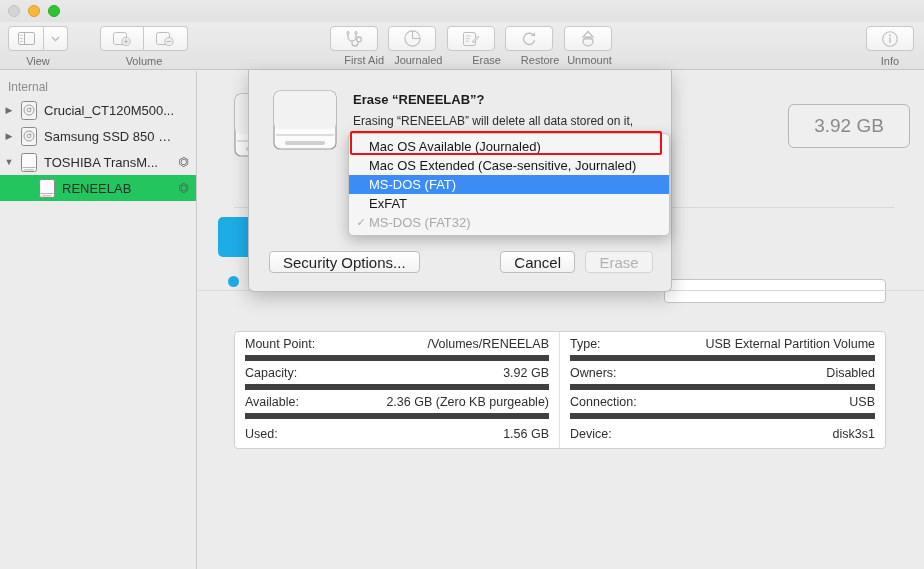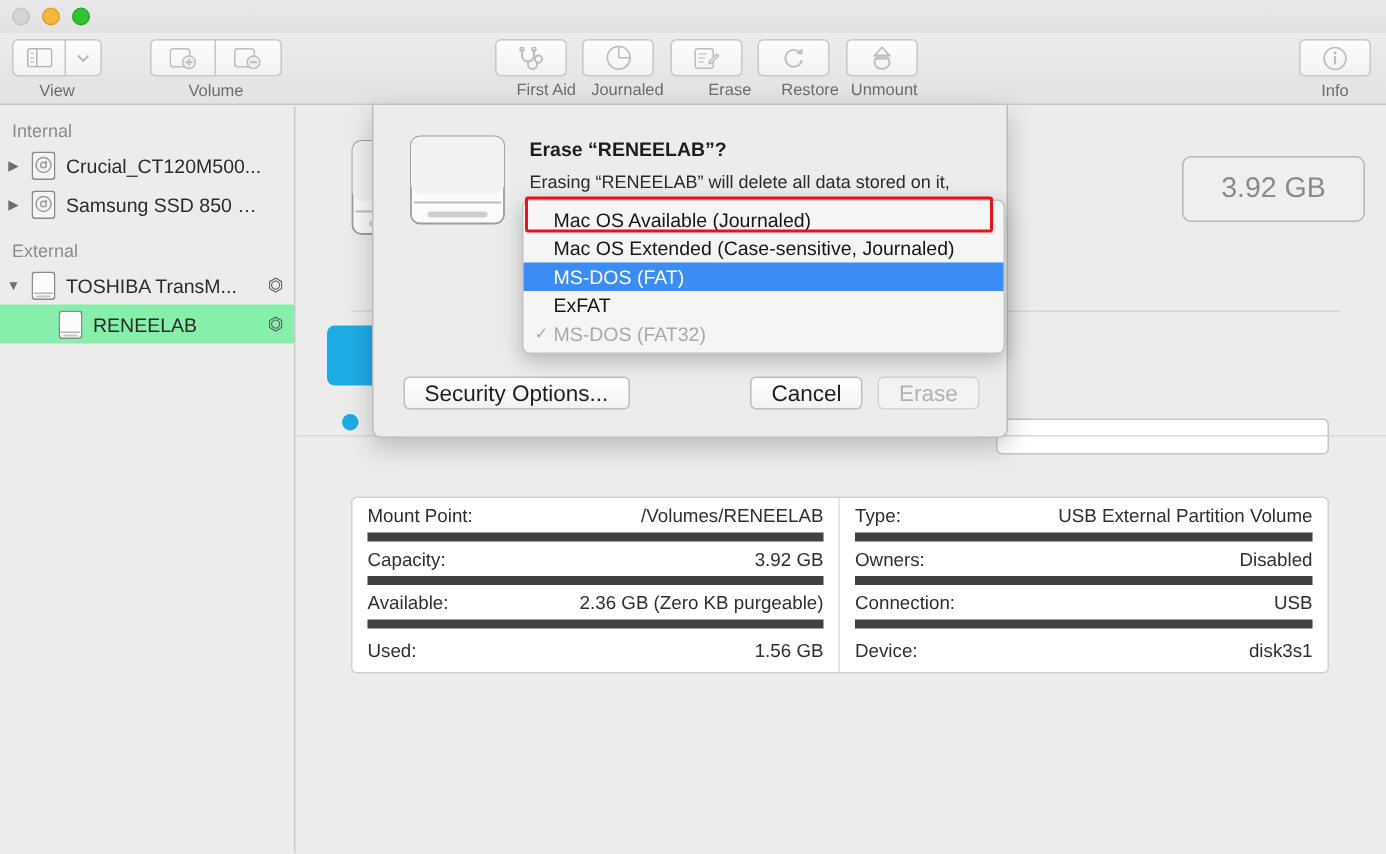--- a/index.html
+++ b/index.html
@@ -88,21 +88,21 @@
     padding-top: 6px;
   }
   .sb-header {
     font-size: 12px; color: #8b8b8b; padding: 3px 0 3px 8px;
     font-weight: normal;
   }
   .sb-row {
     height: 26px; display: flex; align-items: center;
     padding-right: 7px; font-size: 13px; color: #2b2b2b;
   }
-  .sb-row.selected { background: #86efac; }
+  .sb-row.selected { background: #22c55e; }
   .sb-tri {
     width: 18px; text-align: center; font-size: 9px; color: #6d6d6d;
     flex: 0 0 18px;
   }
   .sb-indent { flex: 0 0 36px; }
   .sb-icon { flex: 0 0 22px; display: flex; align-items: center; justify-content: center; }
   .sb-name {
     flex: 1 1 auto; white-space: nowrap; overflow: hidden;
     text-overflow: ellipsis; padding-left: 4px;
   }
@@ -410,21 +410,20 @@
           <rect x="0.5" y="0.5" width="15" height="18" rx="2" fill="#f4f4f4" stroke="#8a8a8a"></rect>
           <circle cx="8" cy="9" r="5" fill="none" stroke="#9d9d9d"></circle>
           <circle cx="8" cy="9" r="1.9" fill="none" stroke="#9d9d9d"></circle>
           <circle cx="9.6" cy="7.2" r="0.8" fill="#9d9d9d"></circle>
         </svg>
       </span>
       <span class="sb-name">Samsung SSD 850 E...</span>
       <span class="sb-eject"></span>
     </div>
 
-    <div class="sb-header" style="margin-top:8px">External</div>
 
     <div class="sb-row">
       <span class="sb-tri">▼</span>
       <span class="sb-icon">
         <svg width="16" height="19" viewBox="0 0 16 19">
           <rect x="0.5" y="0.5" width="15" height="18" rx="2" fill="#fbfbfb" stroke="#8a8a8a"></rect>
           <line x1="1.5" y1="14.5" x2="14.5" y2="14.5" stroke="#b5b5b5"></line>
           <rect x="3" y="16" width="10" height="1.4" rx="0.7" fill="#c6c6c6"></rect>
         </svg>
       </span>

